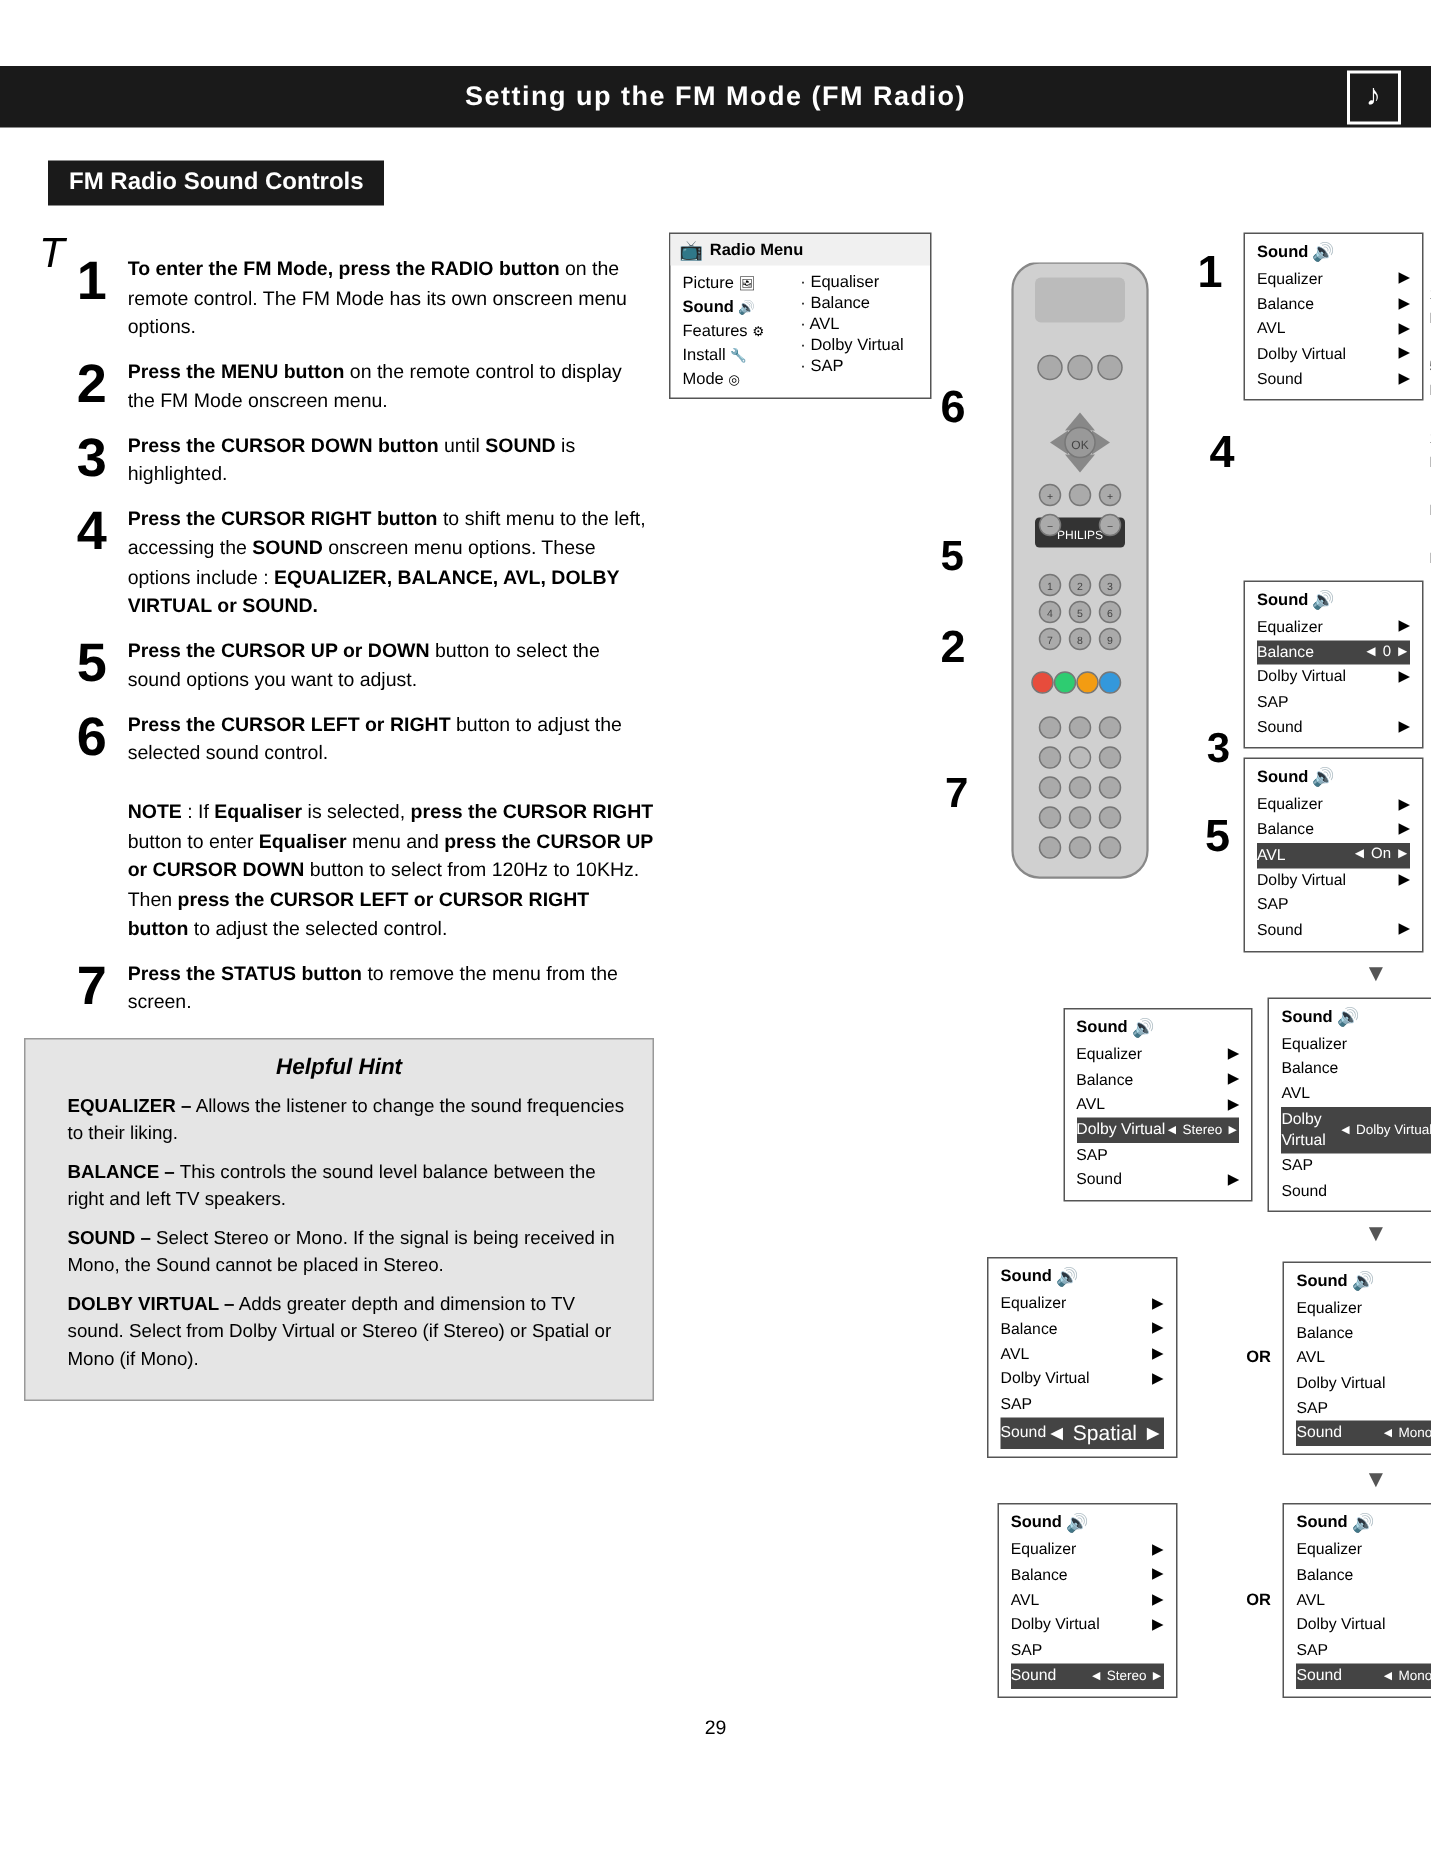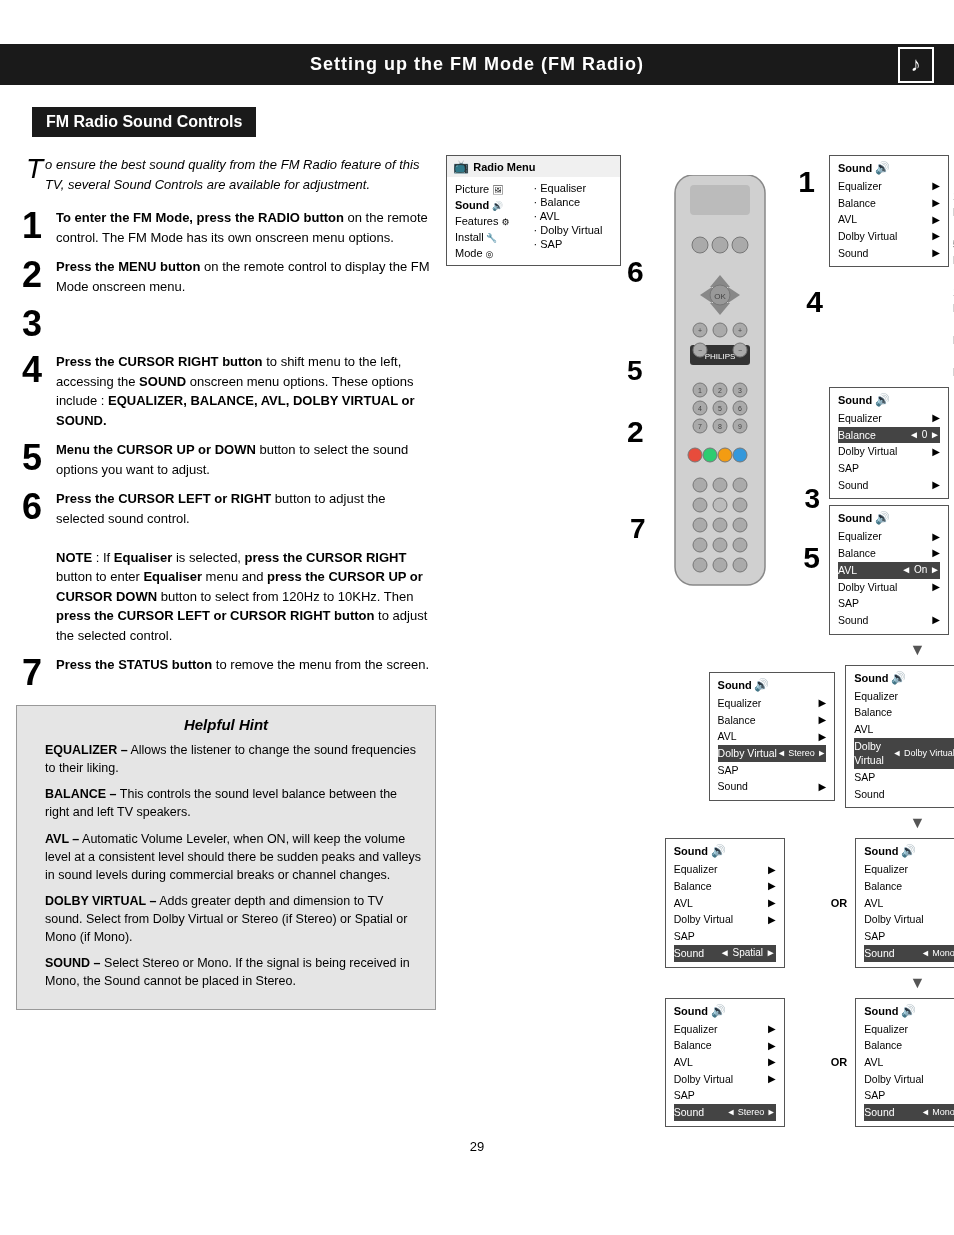--- a/index.html
+++ b/index.html
@@ -237,54 +237,56 @@
 <div style="margin: 10px 16px 8px 16px;">
   <span class="section-title">FM Radio Sound Controls</span>
 </div>
 
 <div class="main-content">
 
   <div class="left-col">
 
     <div class="intro-text">
       <span class="drop-cap">T</span>
-      <span>o ensure the best sound quality from the FM Radio feature of this TV, several Sound Controls are available for adjustment.</span>
     </div>
 
     <div class="steps-container">
 
       <div class="step">
         <div class="step-number">1</div>
         <div class="step-text">
           <b>To enter the FM Mode, press the RADIO button</b> on the remote control. The FM Mode has its own onscreen menu options.
         </div>
       </div>
 
       <div class="step">
         <div class="step-number">2</div>
         <div class="step-text">
           <b>Press the MENU button</b> on the remote control to display the FM Mode onscreen menu.
         </div>
       </div>
 
       <div class="step">
         <div class="step-number">3</div>
+        <div class="step-text">
+          <b>Press the CURSOR DOWN button</b> until <b>SOUND</b> is highlighted.
+        </div>
       </div>
 
       <div class="step">
         <div class="step-number">4</div>
         <div class="step-text">
           <b>Press the CURSOR RIGHT button</b> to shift menu to the left, accessing the <b>SOUND</b> onscreen menu options. These options include : <b>EQUALIZER, BALANCE, AVL, DOLBY VIRTUAL or SOUND.</b>
         </div>
       </div>
 
       <div class="step">
         <div class="step-number">5</div>
         <div class="step-text">
-          <b>Menu the CURSOR UP or DOWN</b> button to select the sound options you want to adjust.
+          <b>Press the CURSOR UP or DOWN</b> button to select the sound options you want to adjust.
         </div>
       </div>
 
       <div class="step">
         <div class="step-number">6</div>
         <div class="step-text">
           <b>Press the CURSOR LEFT or RIGHT</b> button to adjust the selected sound control.<br><br>
           <b>NOTE</b> : If <b>Equaliser</b> is selected, <b>press the CURSOR RIGHT</b> button to enter <b>Equaliser</b> menu and <b>press the CURSOR UP or CURSOR DOWN</b> button to select from 120Hz to 10KHz. Then <b>press the CURSOR LEFT or CURSOR RIGHT button</b> to adjust the selected control.
         </div>
       </div>
@@ -302,30 +304,27 @@
       <div class="hint-title"><i>Helpful Hint</i></div>
 
       <div class="hint-item">
         <b>EQUALIZER –</b> Allows the listener to change the sound frequencies to their liking.
       </div>
 
       <div class="hint-item">
         <b>BALANCE –</b> This controls the sound level balance between the right and left TV speakers.
       </div>
 
+
       <div class="hint-item">
-        <b>AVL –</b> Automatic Volume Leveler, when ON, will keep the volume level at a consistent level should there be sudden peaks and valleys in sound levels during commercial breaks or channel changes.
+        <b>SOUND –</b> Select Stereo or Mono. If the signal is being received in Mono, the Sound cannot be placed in Stereo.
       </div>
 
       <div class="hint-item">
         <b>DOLBY VIRTUAL –</b> Adds greater depth and dimension to TV sound. Select from Dolby Virtual or Stereo (if Stereo) or Spatial or Mono (if Mono).
-      </div>
-
-      <div class="hint-item">
-        <b>SOUND –</b> Select Stereo or Mono. If the signal is being received in Mono, the Sound cannot be placed in Stereo.
       </div>
     </div>
 
   </div>
 
   <div class="right-col">
 
     <div style="display:flex; gap:4px; align-items:flex-start; width:100%; justify-content:flex-start;">
 
       <div style="display:flex; flex-direction:column; align-items:flex-start;">
@@ -600,21 +599,21 @@
           </div>
         <div class="s-row">
             <span class="label">Dolby Virtual</span>
             <span class="arrow">▶</span>
           </div>
         <div class="s-row">
             <span class="label">SAP</span>
           </div>
         <div class="s-row highlighted">
             <span class="label">Sound</span>
-            <span style="font-size:10px;">◄ Spatial ►</span>
+            <span style="font-size:14px;">◄ Spatial ►</span>
           </div>
       </div>
       <div class="or-label">OR</div>
       <div class="sound-screen">
         <div class="s-title">Sound <span style="font-size:12px;">🔊</span></div>
         <div class="s-row">
             <span class="label">Equalizer</span>
           </div>
         <div class="s-row">
             <span class="label">Balance</span>

